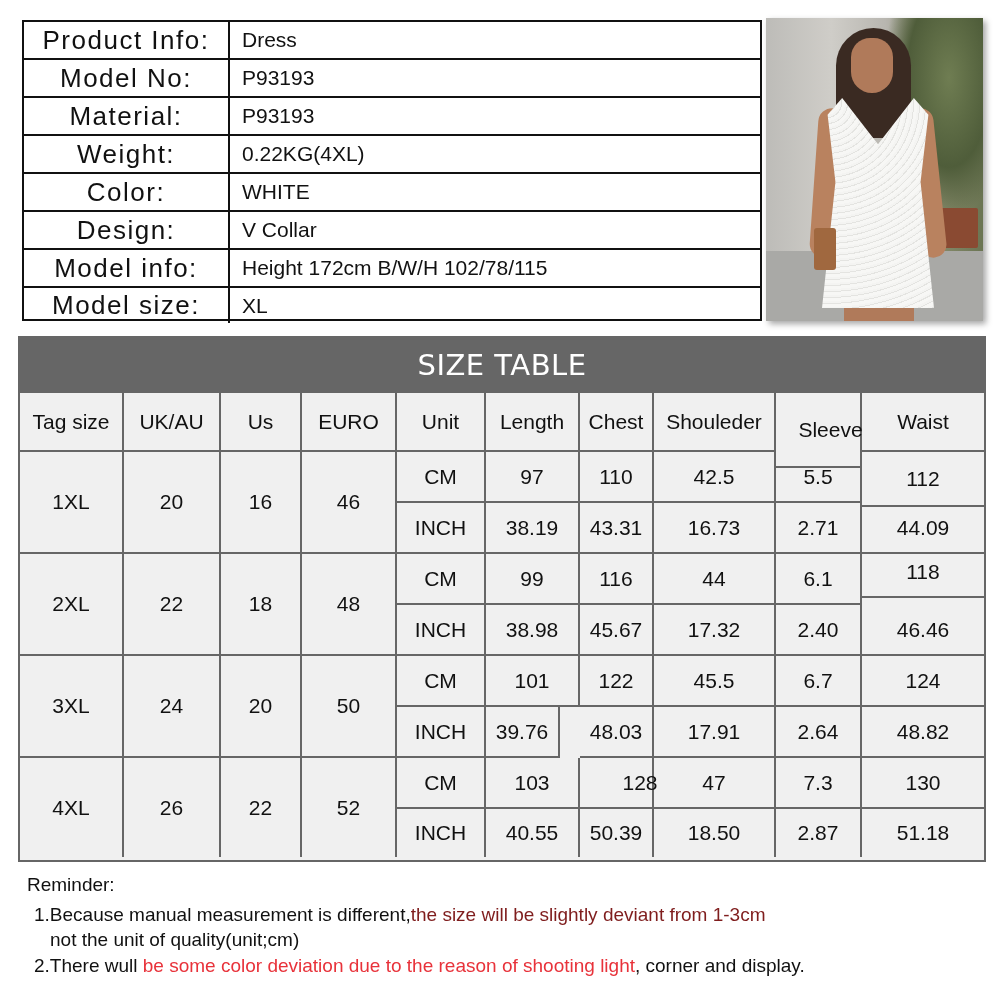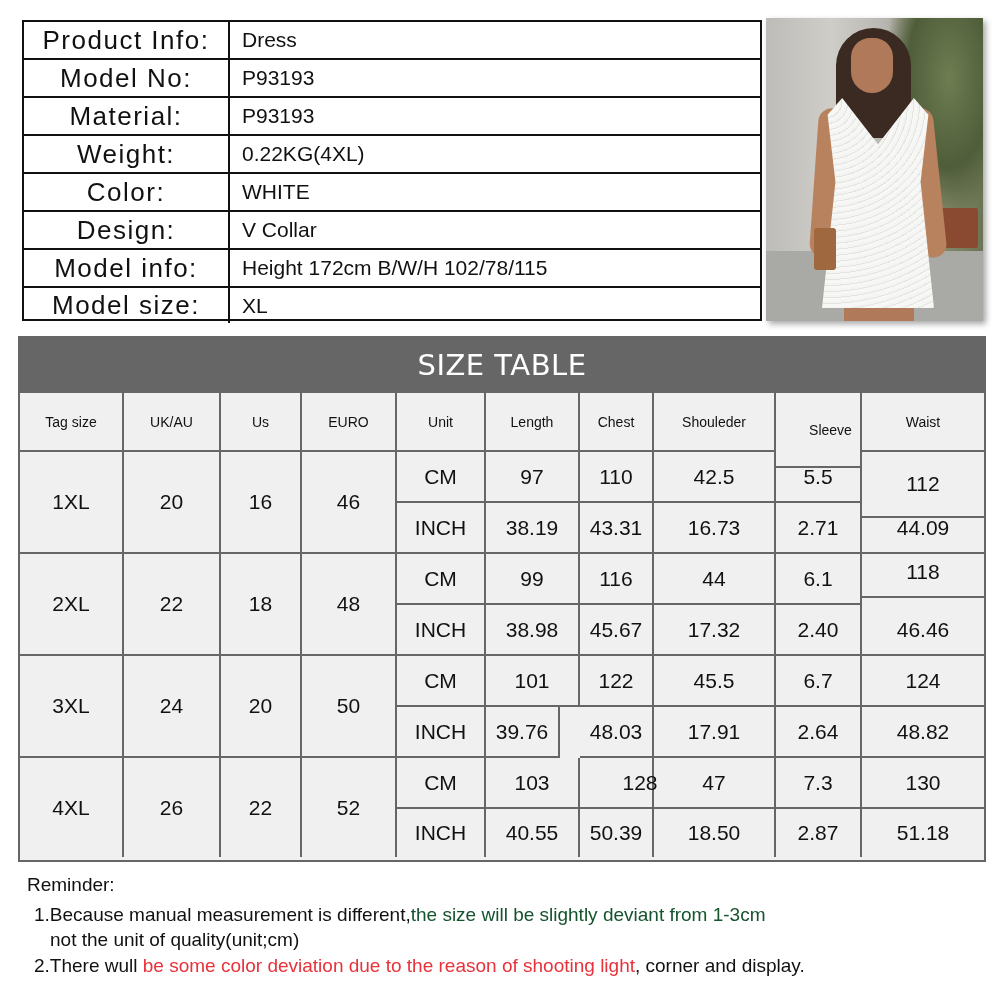--- a/index.html
+++ b/index.html
@@ -20,21 +20,21 @@
   .photo .arm-l { position: absolute; left: 48px; top: 90px; width: 28px; height: 150px; background: #b9825f; border-radius: 14px; transform: rotate(4deg); }
   .photo .arm-r { position: absolute; left: 148px; top: 90px; width: 26px; height: 150px; background: #b9825f; border-radius: 14px; transform: rotate(-6deg); }
   .photo .dress { position: absolute; left: 56px; top: 80px; width: 112px; height: 210px; background: repeating-radial-gradient(circle at 5px 5px, #f4f4f2 0 2px, #e4e4e1 2px 3px, #f7f7f5 3px 6px); clip-path: polygon(18% 0, 50% 22%, 82% 0, 95% 8%, 88% 40%, 100% 100%, 0 100%, 12% 40%, 5% 8%); }
   .photo .legs { position: absolute; left: 78px; top: 280px; width: 70px; height: 30px; background: #b07a5a; }
   .photo .bag { position: absolute; left: 48px; top: 210px; width: 22px; height: 42px; background: #a0683f; border-radius: 3px; }
 
   .size-table { position: absolute; left: 18px; top: 336px; width: 968px; height: 526px; border: 2px solid #666; box-sizing: border-box; background: #f0f0f0; }
   .size-title { height: 55px; background: #666666; color: #ffffff; font-size: 29px; display: flex; align-items: center; justify-content: center; font-family: "DejaVu Sans", sans-serif; font-weight: normal; letter-spacing: 0.5px; border-bottom: 2px solid #666; box-sizing: border-box; }
   .grid { position: relative; width: 100%; height: calc(100% - 55px); }
   .cell { position: absolute; display: flex; align-items: center; justify-content: center; font-size: 21px; border-right: 2px solid #666; border-bottom: 2px solid #666; box-sizing: border-box; color: #111; }
-  .hdr { font-size: 14px; }
+  .hdr { font-size: 21px; }
 </style>
 </head>
 <body>
 
 <div class="info-table">
   <div class="info-row">
     <div class="info-label">Product  Info:</div>
     <div class="info-value">Dress</div>
   </div>
   <div class="info-row">
@@ -100,21 +100,21 @@
       <div class="cell" style="left: 377px; width: 89px; top: 59px; height: 51px;">CM</div>
       <div class="cell" style="left: 377px; width: 89px; top: 110px; height: 51px;">INCH</div>
       <div class="cell" style="left: 466px; width: 94px; top: 59px; height: 51px;">97</div>
       <div class="cell" style="left: 466px; width: 94px; top: 110px; height: 51px;">38.19</div>
       <div class="cell" style="left: 560px; width: 74px; top: 59px; height: 51px;">110</div>
       <div class="cell" style="left: 560px; width: 74px; top: 110px; height: 51px;">43.31</div>
       <div class="cell" style="left: 634px; width: 122px; top: 59px; height: 51px;">42.5</div>
       <div class="cell" style="left: 634px; width: 122px; top: 110px; height: 51px;">16.73</div>
       <div class="cell" style="left: 756px; width: 86px; top: 59px; height: 51px;">5.5</div>
       <div class="cell" style="left: 756px; width: 86px; top: 110px; height: 51px;">2.71</div>
-      <div class="cell" style="left: 842px; width: 122px; top: 59px; height: 66px; border-right: none;">112</div>
+      <div class="cell" style="left: 842px; width: 122px; top: 59px; height: 55px; border-right: none;">112</div>
       <div class="cell" style="left: 842px; width: 122px; top: 110px; height: 51px; border-right: none;">44.09</div>
       <div class="cell" style="left: 0px; width: 104px; top: 161px; height: 102px;">2XL</div>
       <div class="cell" style="left: 104px; width: 97px; top: 161px; height: 102px;">22</div>
       <div class="cell" style="left: 201px; width: 81px; top: 161px; height: 102px;">18</div>
       <div class="cell" style="left: 282px; width: 95px; top: 161px; height: 102px;">48</div>
       <div class="cell" style="left: 377px; width: 89px; top: 161px; height: 51px;">CM</div>
       <div class="cell" style="left: 377px; width: 89px; top: 212px; height: 51px;">INCH</div>
       <div class="cell" style="left: 466px; width: 94px; top: 161px; height: 51px;">99</div>
       <div class="cell" style="left: 466px; width: 94px; top: 212px; height: 51px;">38.98</div>
       <div class="cell" style="left: 560px; width: 74px; top: 161px; height: 51px;">116</div>
@@ -155,18 +155,18 @@
       <div class="cell" style="left: 634px; width: 122px; top: 416px; height: 48px; border-bottom: none;">18.50</div>
       <div class="cell" style="left: 756px; width: 86px; top: 365px; height: 51px;">7.3</div>
       <div class="cell" style="left: 756px; width: 86px; top: 416px; height: 48px; border-bottom: none;">2.87</div>
       <div class="cell" style="left: 842px; width: 122px; top: 365px; height: 51px; border-right: none;">130</div>
       <div class="cell" style="left: 842px; width: 122px; top: 416px; height: 48px; border-right: none; border-bottom: none;">51.18</div>
     </div>
 </div>
 
 <div style="position:absolute;left:27px;top:874px;font-size:19px;">Reminder:</div>
 <div style="position:absolute;left:34px;top:904px;font-size:19px;white-space:nowrap;">
-  <span>1.Because manual measurement is different,</span><span style="color:#14532d;text-align:right;">the size will be slightly deviant from 1-3cm</span>
+  <span>1.Because manual measurement is different,</span><span style="color:#7f1d1d;text-align:right;">the size will be slightly deviant from 1-3cm</span>
 </div>
 <div style="position:absolute;left:50px;top:929px;font-size:19px;white-space:nowrap;">not the unit of quality(unit;cm)</div>
 <div style="position:absolute;left:34px;top:955px;font-size:19px;white-space:nowrap;">
   <span>2.There wull </span><span style="color:#e8323a;">be some color deviation due to the reason of shooting light</span><span>, corner and display.</span>
 </div>
 
 </body></html>

